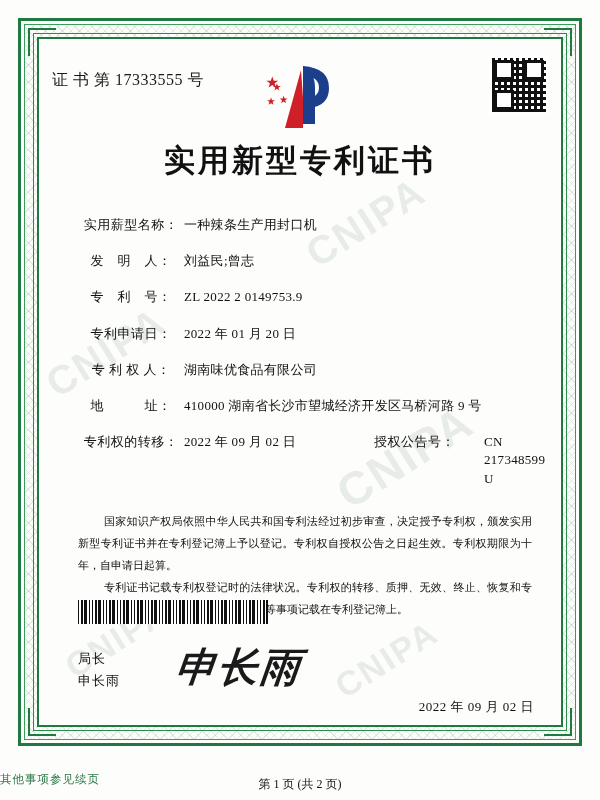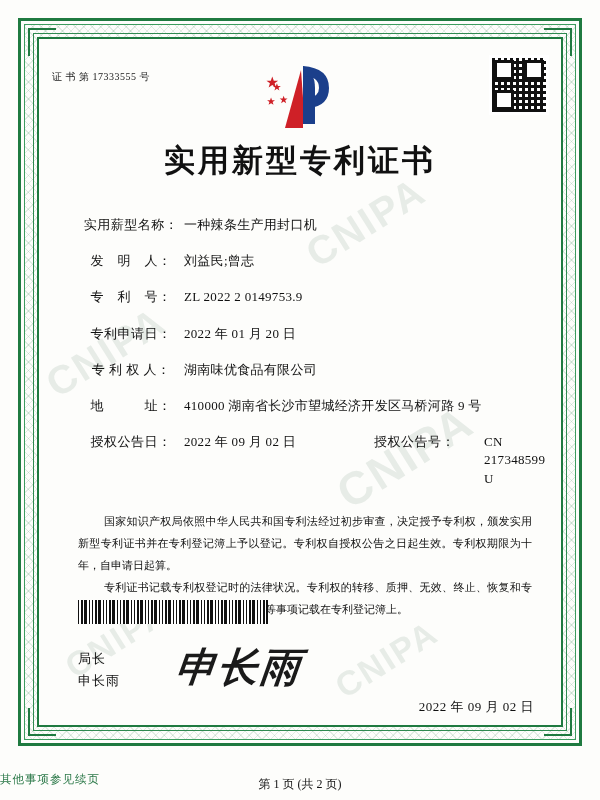--- a/index.html
+++ b/index.html
@@ -92,21 +92,21 @@
     position: absolute;
     left: 52px; right: 52px; top: 48px;
   }
   .row-top {
     display: flex;
     align-items: flex-start;
     justify-content: space-between;
     height: 86px;
   }
   .cert-no {
-    font-size: 10px;
+    font-size: 16px;
     color: #1a1a1a;
     padding-top: 22px;
     letter-spacing: 0.5px;
   }
   .logo {
     position: absolute;
     left: 50%;
     transform: translateX(-50%);
     top: 10px;
     width: 110px;
@@ -329,21 +329,21 @@
         <div class="lbl">专 利 权 人：</div>
         <div class="val">湖南味优食品有限公司</div>
       </div>
 
       <div class="field">
         <div class="lbl">地　　　址：</div>
         <div class="val">410000 湖南省长沙市望城经济开发区马桥河路 9 号</div>
       </div>
 
       <div class="field split">
-        <div class="lbl">授权公告日：</div>
+        <div class="lbl">专利权的转移：</div>
         <div class="val">2022 年 09 月 02 日</div>
         <div class="lbl2">授权公告号：</div>
         <div class="val2">CN 217348599 U</div>
       </div>
 
     </div>
 
     <div class="paragraphs">
       <p>国家知识产权局依照中华人民共和国专利法经过初步审查，决定授予专利权，颁发实用新型专利证书并在专利登记簿上予以登记。专利权自授权公告之日起生效。专利权期限为十年，自申请日起算。</p>
       <p>专利证书记载专利权登记时的法律状况。专利权的转移、质押、无效、终止、恢复和专利权人的姓名或名称、国籍、地址变更等事项记载在专利登记簿上。</p>

